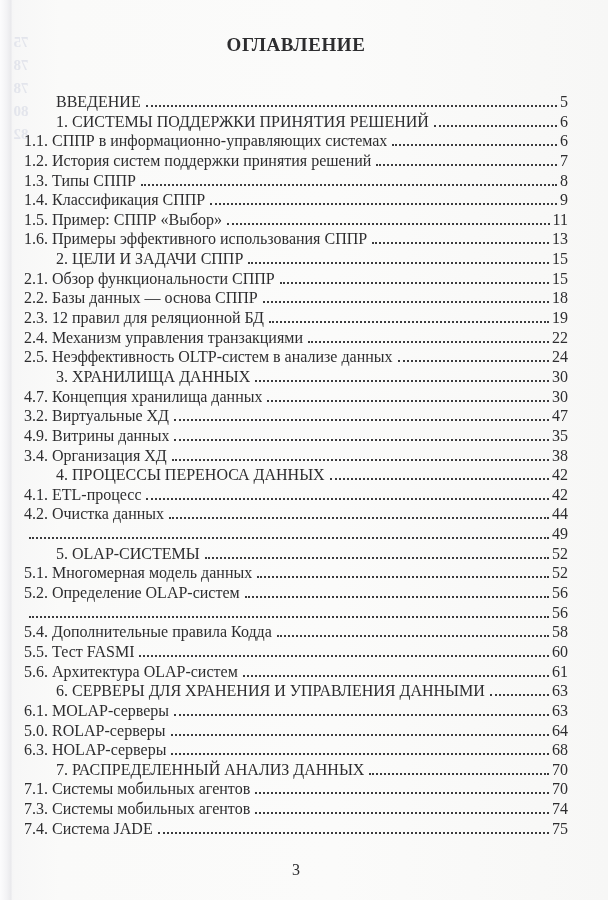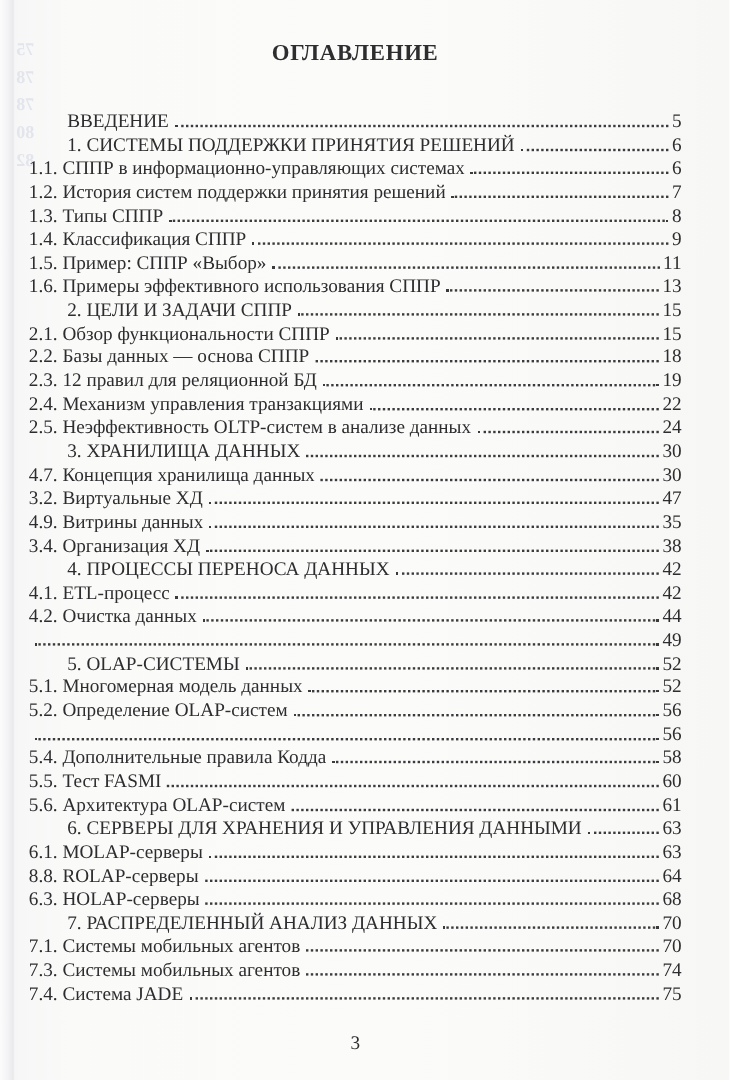--- a/index.html
+++ b/index.html
@@ -246,21 +246,21 @@
     <span class="entry-label">6. СЕРВЕРЫ ДЛЯ ХРАНЕНИЯ И УПРАВЛЕНИЯ ДАННЫМИ</span>
     <span class="dot-leader"></span>
     <span class="entry-page">63</span>
   </div>
         <div class="toc-row section">
     <span class="entry-label">6.1. MOLAP-серверы</span>
     <span class="dot-leader"></span>
     <span class="entry-page">63</span>
   </div>
         <div class="toc-row section">
-    <span class="entry-label">8.8. ROLAP-серверы</span>
+    <span class="entry-label">5.0. ROLAP-серверы</span>
     <span class="dot-leader"></span>
     <span class="entry-page">64</span>
   </div>
         <div class="toc-row section">
     <span class="entry-label">6.3. HOLAP-серверы</span>
     <span class="dot-leader"></span>
     <span class="entry-page">68</span>
   </div>
         <div class="toc-row chapter">
     <span class="entry-label">7. РАСПРЕДЕЛЕННЫЙ АНАЛИЗ ДАННЫХ</span>

